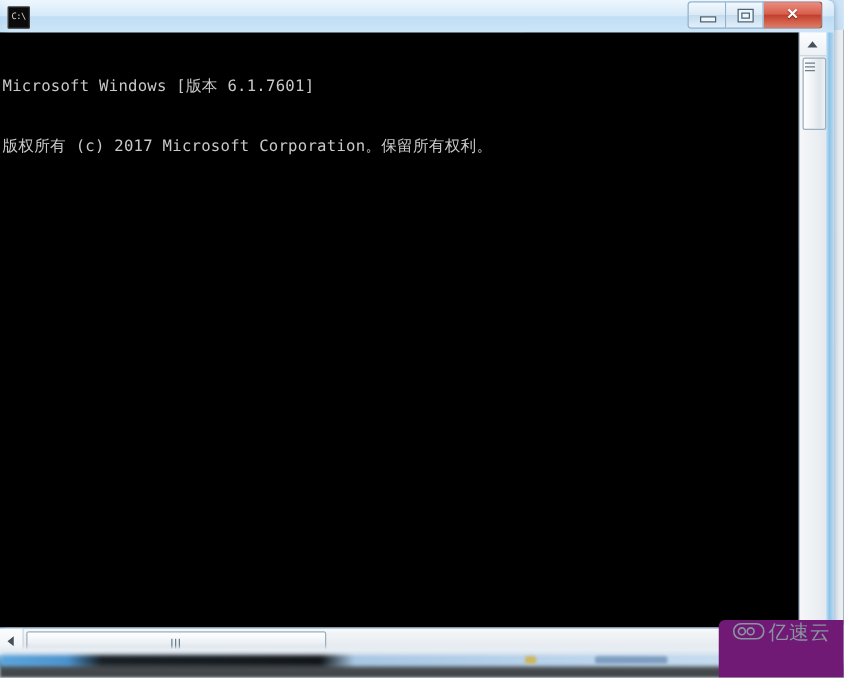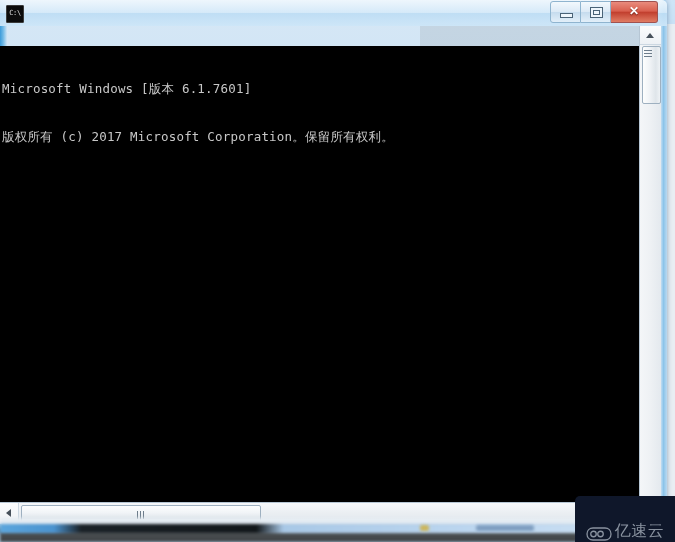--- a/index.html
+++ b/index.html
@@ -232,21 +232,20 @@
 
   
   .console {
     position: absolute;
     left: 6px;
     top: 26px;
     width: 639px;
     height: 476px;
     background: #000000;
     overflow: hidden;
-    margin-top: 20px;
   }
   .console-text {
     position: absolute;
     left: 2px;
     top: 3px;
     color: #c8c8c8;
     font-family: "DejaVu Sans Mono", monospace;
     font-size: 12.5px;
     line-height: 16px;
     white-space: pre;
@@ -363,24 +362,24 @@
     border-left: 1px solid #b6c6d4;
   }
 
   
   .watermark {
     position: absolute;
     left: 575px;
     top: 496px;
     width: 100px;
     height: 46px;
-    background: #0f172a;
+    background: #701a75;
     border-radius: 5px 0 0 0;
     display: flex;
-    align-items: flex-end;
+    align-items: flex-start;
     justify-content: center;
     gap: 3px;
   }
   .wm-logo { width: 26px; height: 17px; display: block; }
   .wm-text {
     font-size: 16px;
     color: #8a93a0;
     font-family: "DejaVu Sans", sans-serif;
     letter-spacing: .5px;
   }

